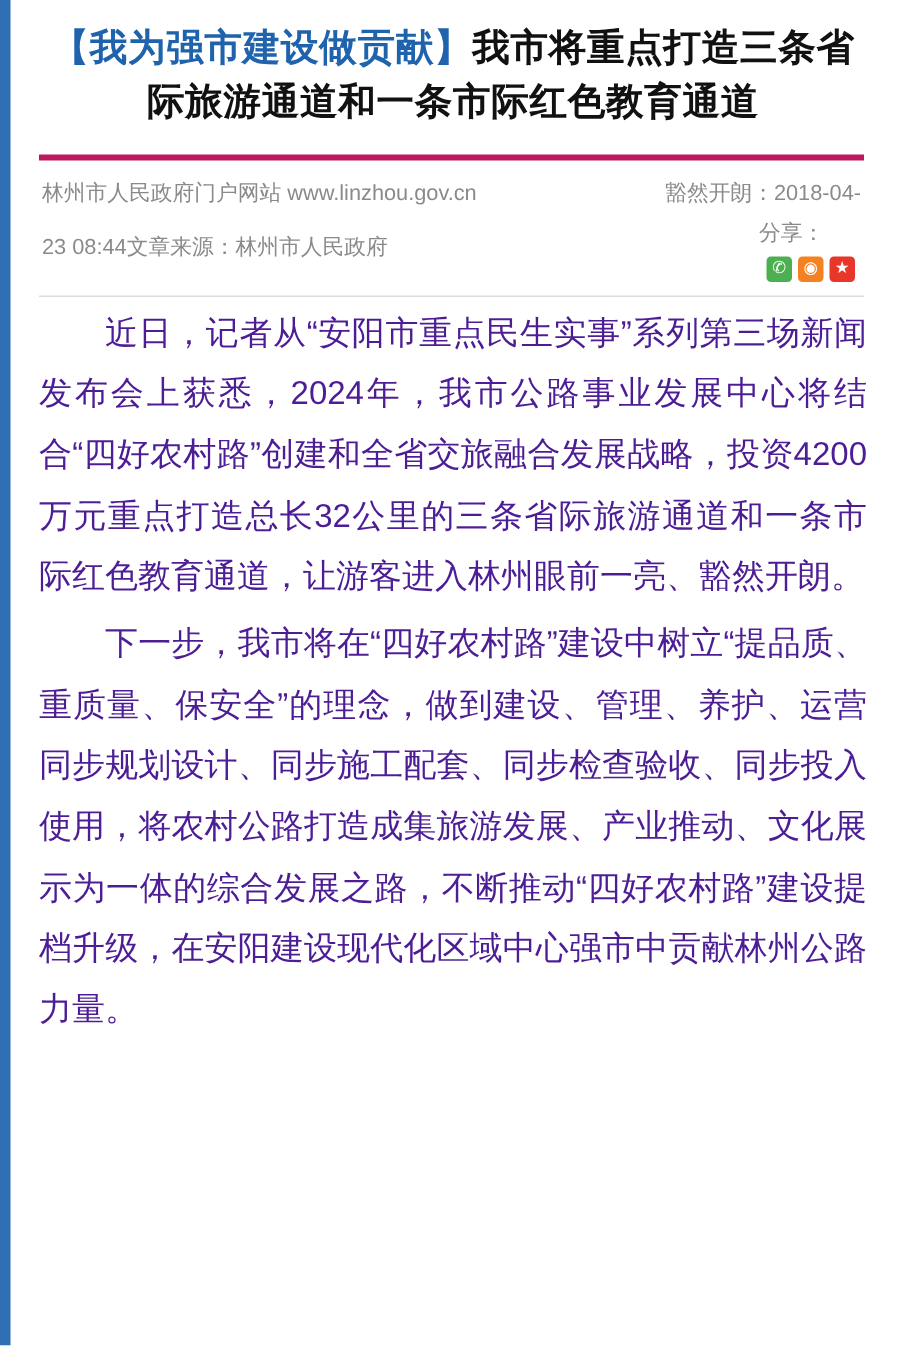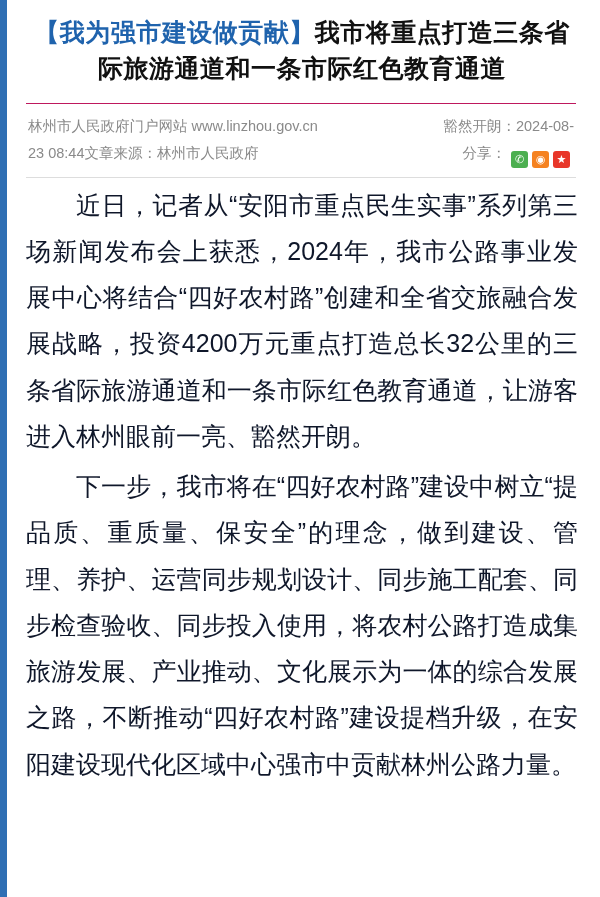--- a/index.html
+++ b/index.html
@@ -38,21 +38,21 @@
     font-weight: bold;
     text-align: center;
     color: #111111;
     letter-spacing: 0.5px;
   }
   .title-hl {
     color: #1f63ad;
   }
   .meta {
     margin: 6px 6px 0 8px;
-    border-top: 1px solid #be185d;
+    border-top: 4px solid #be185d;
     border-bottom: 1px solid #dddddd;
     padding: 9px 2px 9px 2px;
     font-size: 14.5px;
     color: #8a8a8a;
     line-height: 1.9;
   }
   .meta-row {
     display: flex;
     flex-wrap: wrap;
     align-items: center;
@@ -75,22 +75,23 @@
   }
   .meta-date2 {
     white-space: nowrap;
   }
   .meta-source {
     white-space: nowrap;
     flex: 1 1 auto;
   }
   .share-wrap {
     display: flex;
-    align-items: flex-end;
+    align-items: flex-start;
     white-space: nowrap;
+    flex-direction: column;
   }
   .share-label {
     color: #8a8a8a;
   }
   .share-icons {
     display: inline-flex;
     margin-left: 5px;
   }
   .share-icon {
     width: 17px;
@@ -103,23 +104,23 @@
     color: #ffffff;
     font-size: 11px;
     line-height: 1;
   }
   .share-icon.green { background: #4caf50; }
   .share-icon.orange { background: #f58220; }
   .share-icon.red { background: #e8372a; }
 
   .body-text {
     margin: 4px 4px 0 8px;
-    font-size: 25px;
+    font-size: 22px;
     line-height: 1.85;
-    color: #0f172a;
+    color: #4c1d95;
     text-align: justify;
     text-justify: inter-ideograph;
   }
   .body-text p {
     margin: 0 0 4px 0;
     text-indent: 2em;
   }
 </style>
 </head>
 <body>
@@ -132,21 +133,21 @@
     <span class="title-hl">【我为强市建设做贡献】</span><span>我市将重点打造三条省际旅游通道和一条市际红色教育通道</span>
   </h1>
 
   <div class="meta">
     <div class="meta-row">
       <span class="meta-left">
         <span>林州市人民政府门户网站</span>
         <span class="meta-url">www.linzhou.gov.cn</span>
       </span>
       <span class="meta-right">
-        <span>豁然开朗：</span><span>2024-08-</span>
+        <span>豁然开朗：</span><span>2018-04-</span>
       </span>
     </div>
     <div class="meta-row2">
       <span class="meta-date2">23 08:44</span>
       <span class="meta-source">
         <span>文章来源：</span><span>林州市人民政府</span>
       </span>
       <span class="share-wrap">
         <span class="share-label">分享：</span>
         <span class="share-icons">

